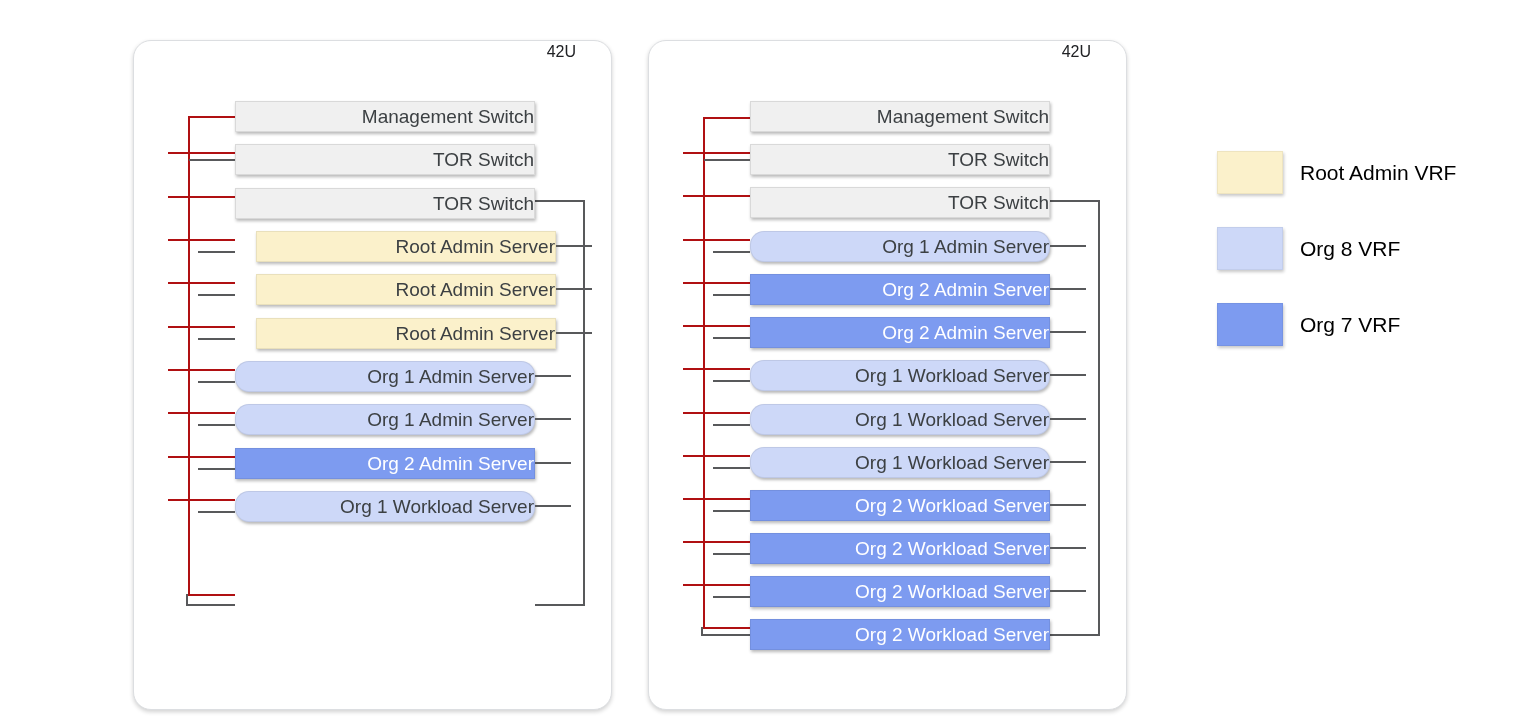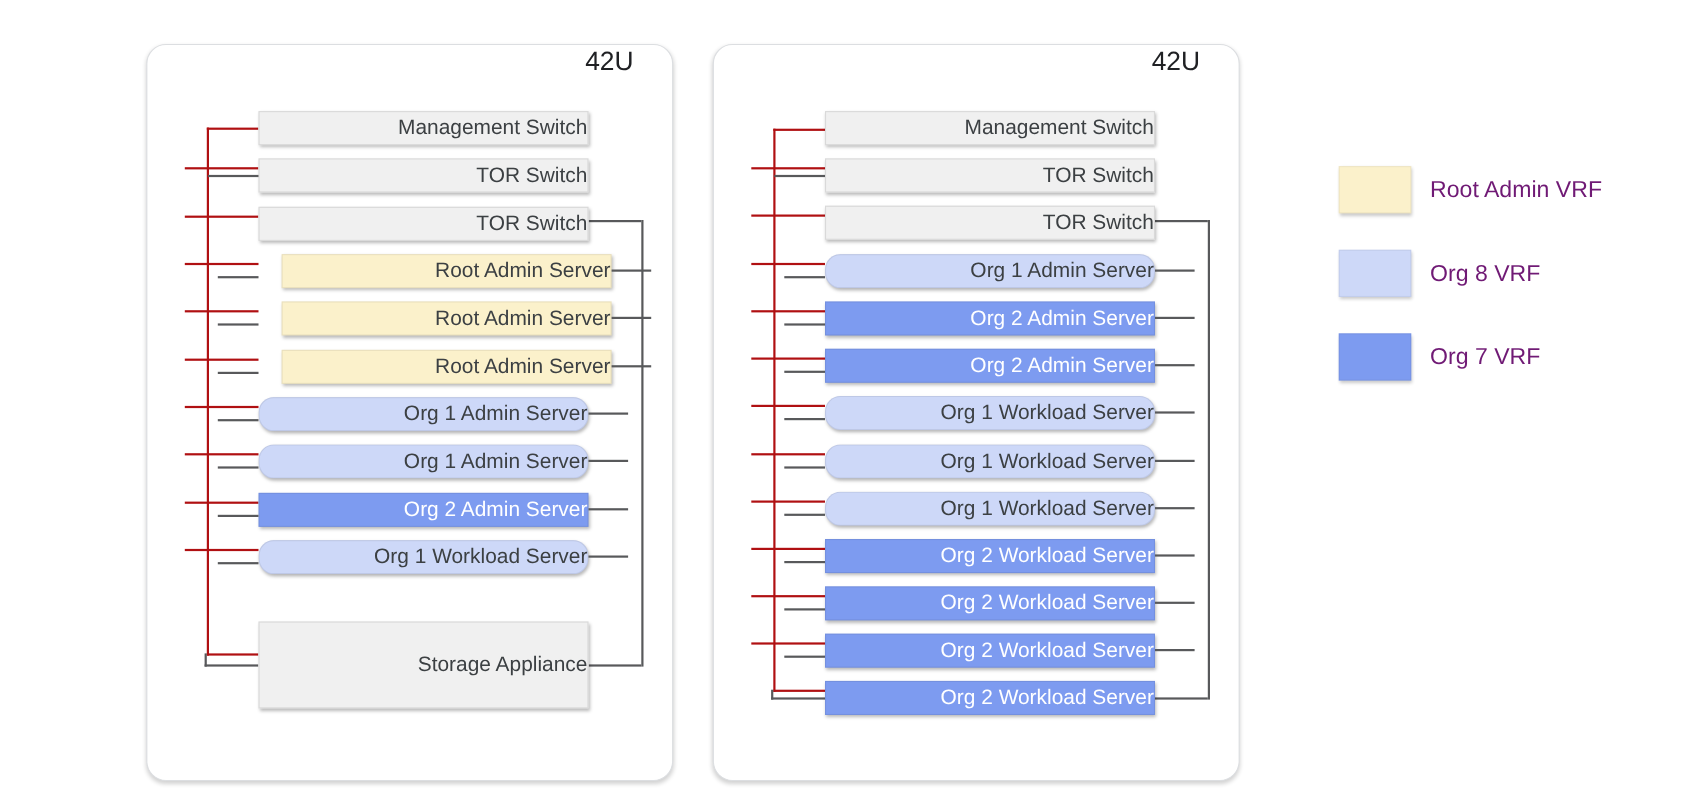--- a/index.html
+++ b/index.html
@@ -5,21 +5,21 @@
   html,body{margin:0;padding:0;background:#ffffff;}
   body{font-family:"Liberation Sans",sans-serif;color:#3c4043;}
   .canvas{position:relative;width:1528px;height:728px;background:#ffffff;overflow:hidden;}
 
   
   .rack{position:absolute;top:40px;width:477px;height:668px;background:#ffffff;
         border:1px solid #dcdee1;border-radius:18px;
         box-shadow:0 2px 4px rgba(0,0,0,0.18);}
   .rack.rack-left{left:133px;}
   .rack.rack-right{left:648px;}
-  .unit-label{position:absolute;top:2px;right:35px;font-size:24px;color:#202124;}
+  .unit-label{position:absolute;top:2px;right:35px;font-size:16px;color:#202124;}
 
   
   .row{position:absolute;left:0;width:477px;height:31px;}
   .box{position:absolute;left:101px;top:0;width:300px;height:31px;box-sizing:border-box;
        background:#f0f0f0;border:1px solid rgba(0,0,0,0.07);
        box-shadow:1px 2px 3px rgba(0,0,0,0.28);
        display:flex;align-items:center;justify-content:flex-end;
        font-size:19px;color:var(--c-label-text,#3c4043);white-space:nowrap;}
   .row[data-type="switch"] .box,
   .row[data-type="storage"] .box{background:var(--c-device-gray,#f0f0f0);border-color:#d9d9d9;}
@@ -45,21 +45,21 @@
   .line.gray{background:var(--c-data-line-gray,#58595b);}
 
   
   .legend{position:absolute;left:1217px;top:151px;width:300px;}
   .legend-item{position:absolute;left:0;height:43px;display:flex;align-items:center;}
   .legend-swatch{width:66px;height:43px;box-shadow:1px 2px 3px rgba(0,0,0,0.22);
                  border:1px solid rgba(0,0,0,0.05);box-sizing:border-box;}
   .legend-item[data-type="root-admin"] .legend-swatch{background:var(--c-root-admin-vrf,#fbf1cb);}
   .legend-item[data-type="org1"] .legend-swatch{background:var(--c-org1-vrf,#cdd8f8);}
   .legend-item[data-type="org2"] .legend-swatch{background:var(--c-org2-vrf,#7d9bf0);}
-  .legend-label{margin-left:17px;font-size:21px;color:#701a75;white-space:nowrap;}
+  .legend-label{margin-left:17px;font-size:21px;color:#000000;white-space:nowrap;}
 </style>
 </head>
 <body>
 
 <div class="canvas">
 
   <div class="rack rack-left">
     <div class="unit-label">42U</div>
 
     <div class="line red" style="left:54px;top:75px;width:2px;height:480px;"></div>
@@ -114,25 +114,20 @@
         </div>
       </div>
     <div class="row ml gl rs" style="top:407px" data-type="org2">
       <div class="box">
           <span>Org 2 Admin Server</span>
         </div>
       </div>
     <div class="row ml gl rs" style="top:450px" data-type="org1">
       <div class="box">
           <span>Org 1 Workload Server</span>
-        </div>
-      </div>
-    <div class="row storage" style="top:524px" data-type="storage">
-      <div class="box">
-          <span>Storage Appliance</span>
         </div>
       </div>
   </div>
 
   <div class="rack rack-right">
     <div class="unit-label">42U</div>
 
     <div class="line red" style="left:54px;top:76px;width:2px;height:512px;"></div>
     <div class="line red" style="left:54px;top:76px;width:47px;height:2px;"></div>
     <div class="line red" style="left:54px;top:586px;width:47px;height:2px;"></div>

